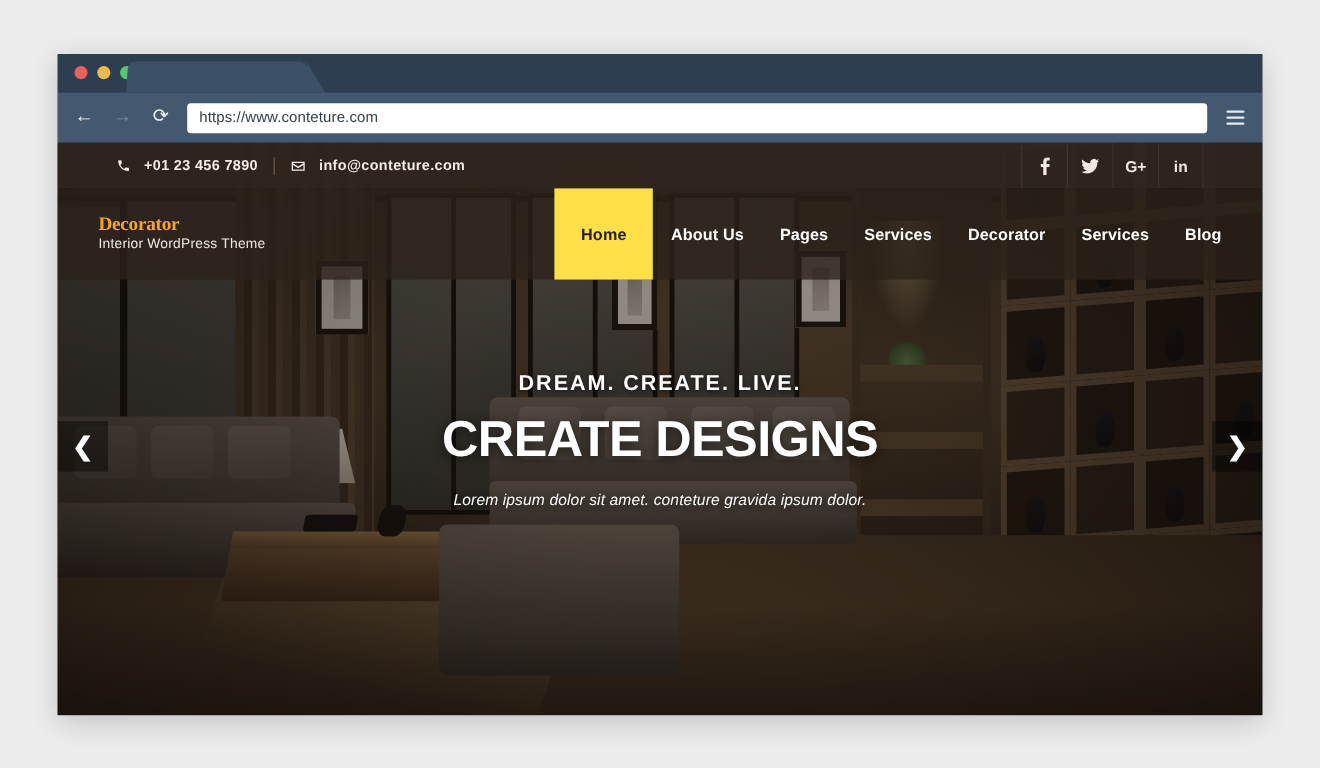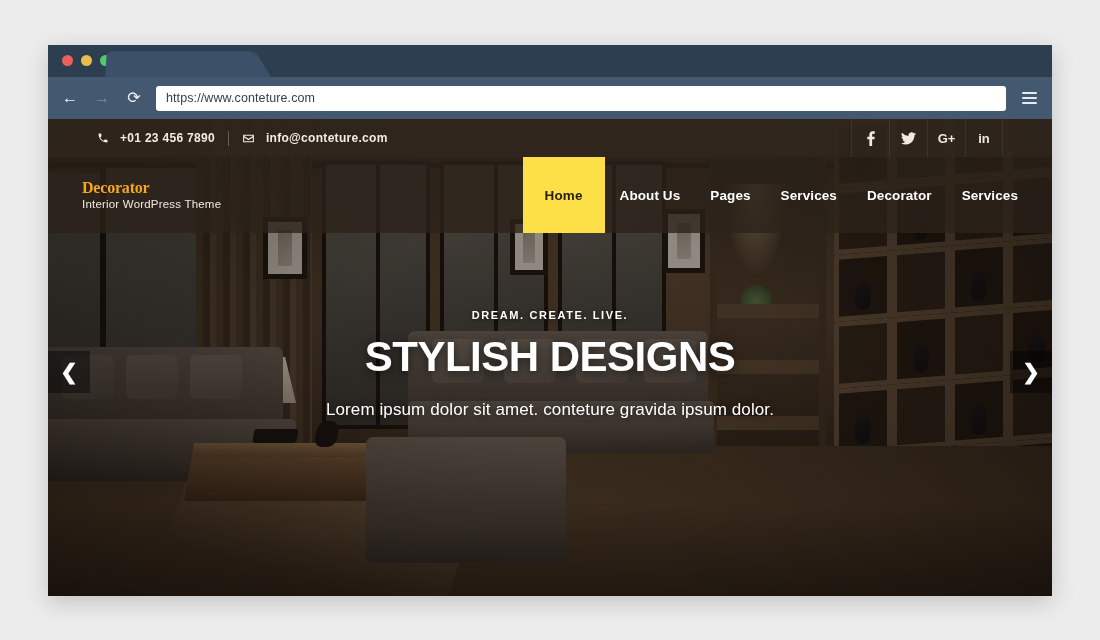--- a/index.html
+++ b/index.html
@@ -188,26 +188,26 @@
     white-space:nowrap;
   }
   .nav-item.active{ background:#fde047; color:#2a2119; padding:0 22px; }
   .mainnav .nav-item:last-child{ padding-right:34px; }
 
   
   .hero-copy{
     position:absolute; left:0; right:0; top:190px; z-index:5;
     text-align:center; color:#fff; padding:0 120px;
   }
-  .eyebrow{ font-size:11px; font-weight:bold; letter-spacing:1.6px; margin-bottom:14px;
+  .eyebrow{ font-size:18px; font-weight:bold; letter-spacing:1.6px; margin-bottom:14px;
     text-shadow:0 1px 4px rgba(0,0,0,.6); }
   .headline{ font-size:42px; font-weight:bold; line-height:1.07; letter-spacing:-.5px;
     text-shadow:0 2px 10px rgba(0,0,0,.55); }
-  .subcopy{ margin-top:20px; font-size:17px; letter-spacing:.1px;
-    text-shadow:0 1px 6px rgba(0,0,0,.6); }
+  .subcopy{ margin-top:20px; font-size:13px; letter-spacing:.1px;
+    text-shadow:0 1px 6px rgba(0,0,0,.6);font-style:italic; }
 
   
   .arrow{
     position:absolute; top:232px; width:42px; height:42px; z-index:7;
     background:rgba(0,0,0,.42);
     display:flex; align-items:center; justify-content:center;
     color:#fff; font-size:21px; font-weight:bold; cursor:pointer;
   }
   .arrow.prev{ left:0px; }
   .arrow.next{ right:0px; }
@@ -388,27 +388,28 @@
         <span class="logo-main">Decorator</span>
         <span class="logo-sub">Interior WordPress Theme</span>
       </div>
       <nav class="mainnav">
         <span class="nav-item active">Home</span>
         <span class="nav-item">About Us</span>
         <span class="nav-item">Pages</span>
         <span class="nav-item">Services</span>
         <span class="nav-item">Decorator</span>
         <span class="nav-item">Services</span>
+        <span class="nav-item">Blog</span>
       </nav>
     </div>
 
     <div class="hero-copy">
       <div class="eyebrow">DREAM. CREATE. LIVE.</div>
       <div class="headline">
-        <div>STYLISH DESIGNS</div>
+        <div>CREATE DESIGNS</div>
       </div>
       <div class="subcopy">Lorem ipsum dolor sit amet. conteture gravida ipsum dolor.</div>
     </div>
 
     <div class="arrow prev">❮</div>
     <div class="arrow next">❯</div>
 
   </div>
 </div>
 

